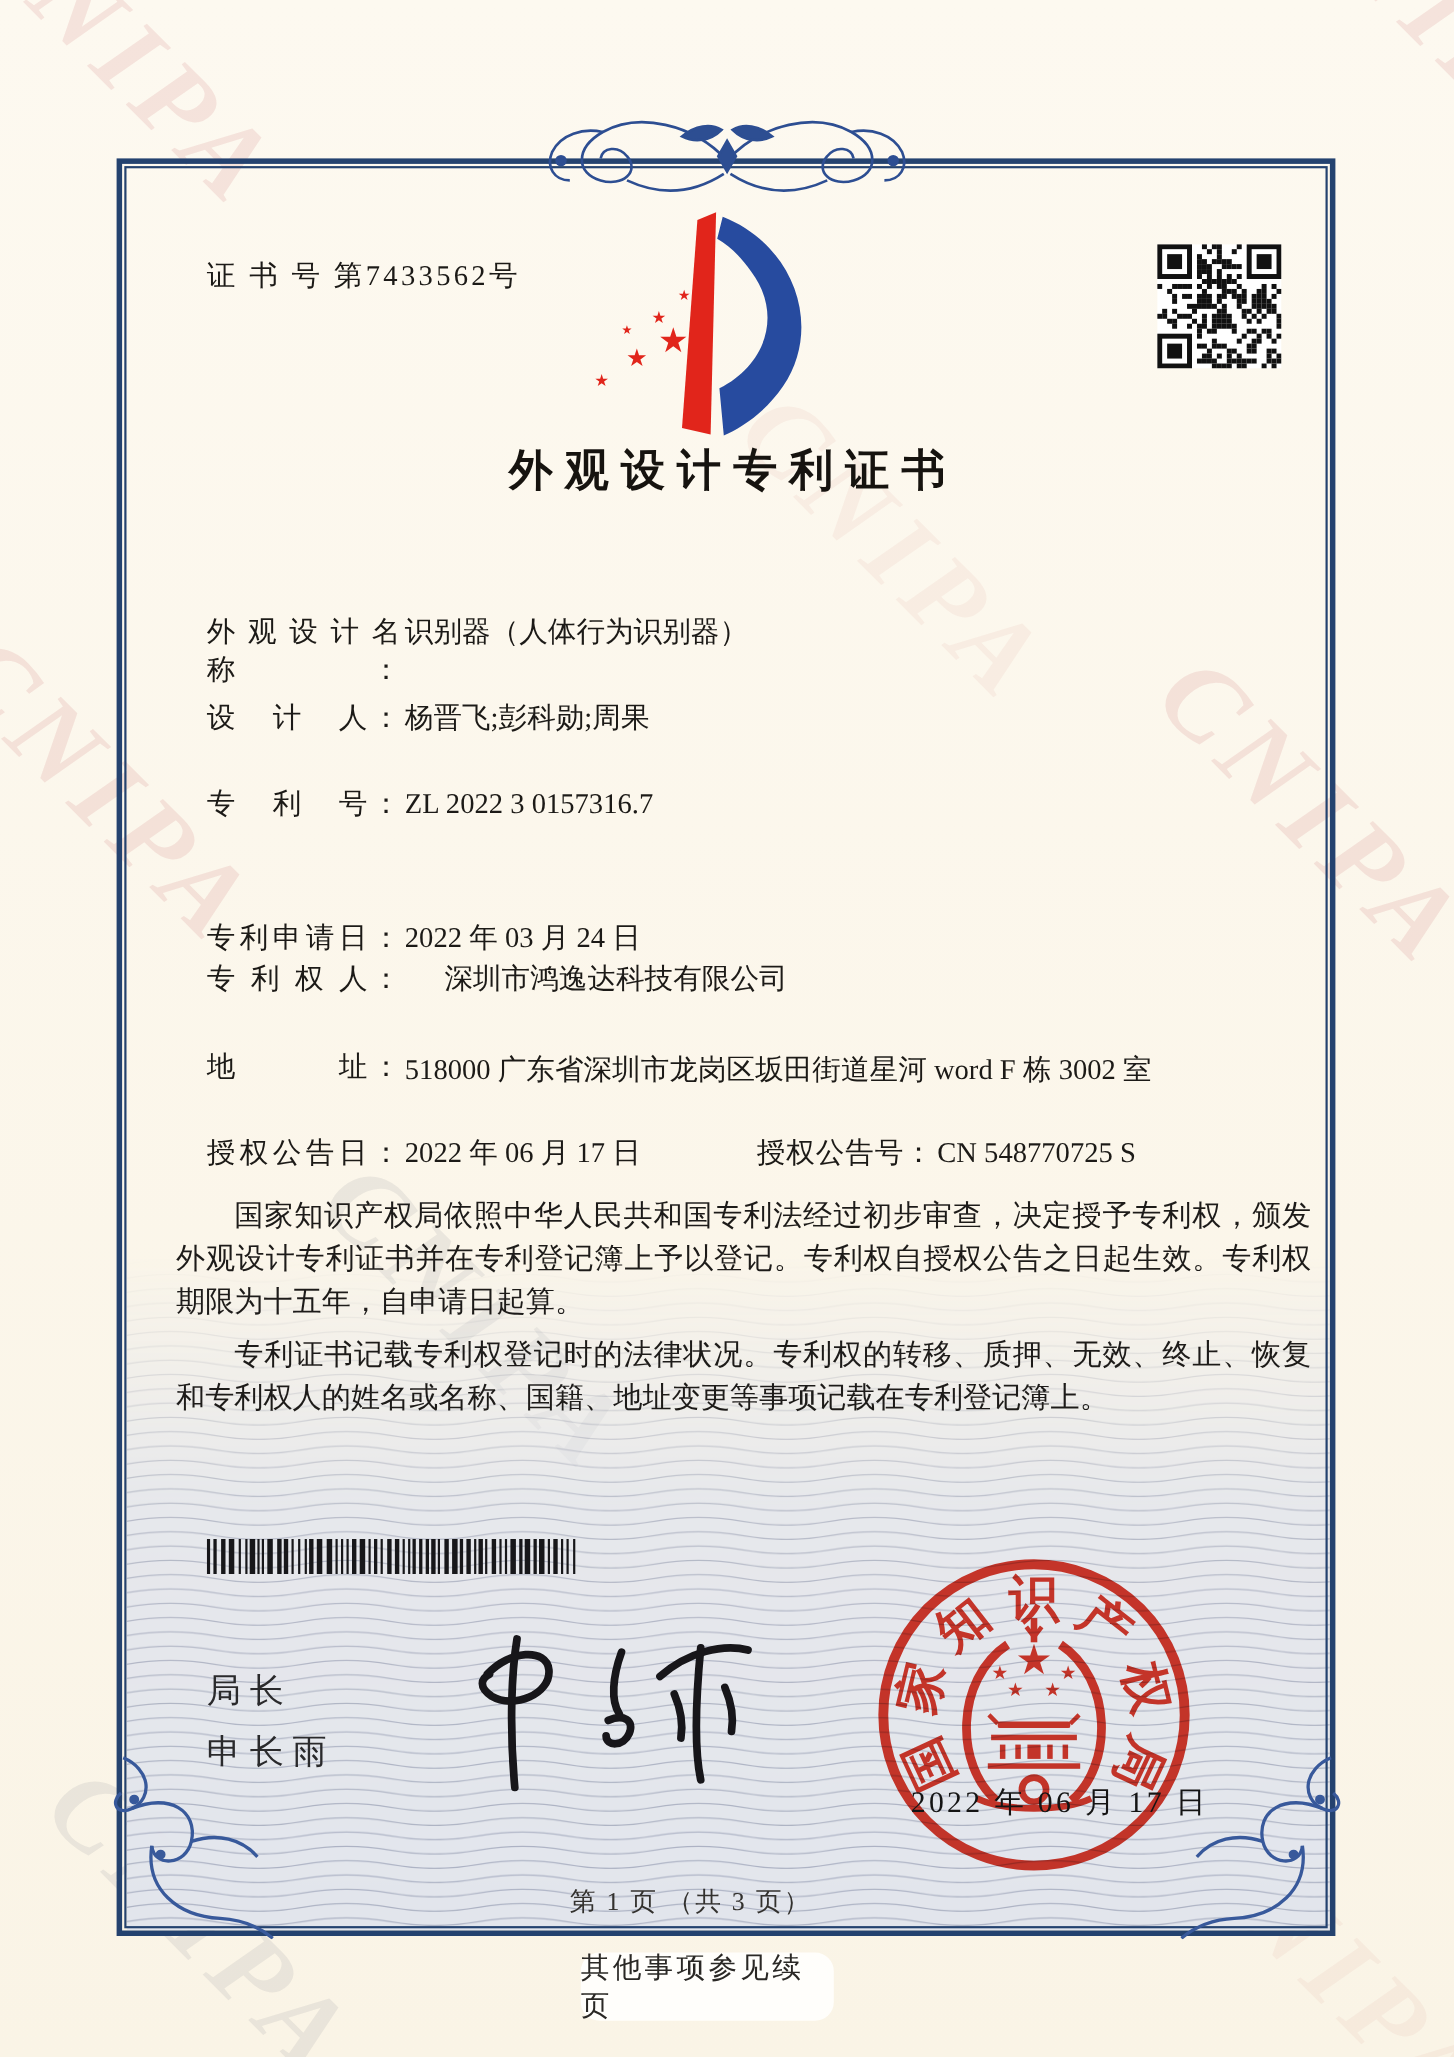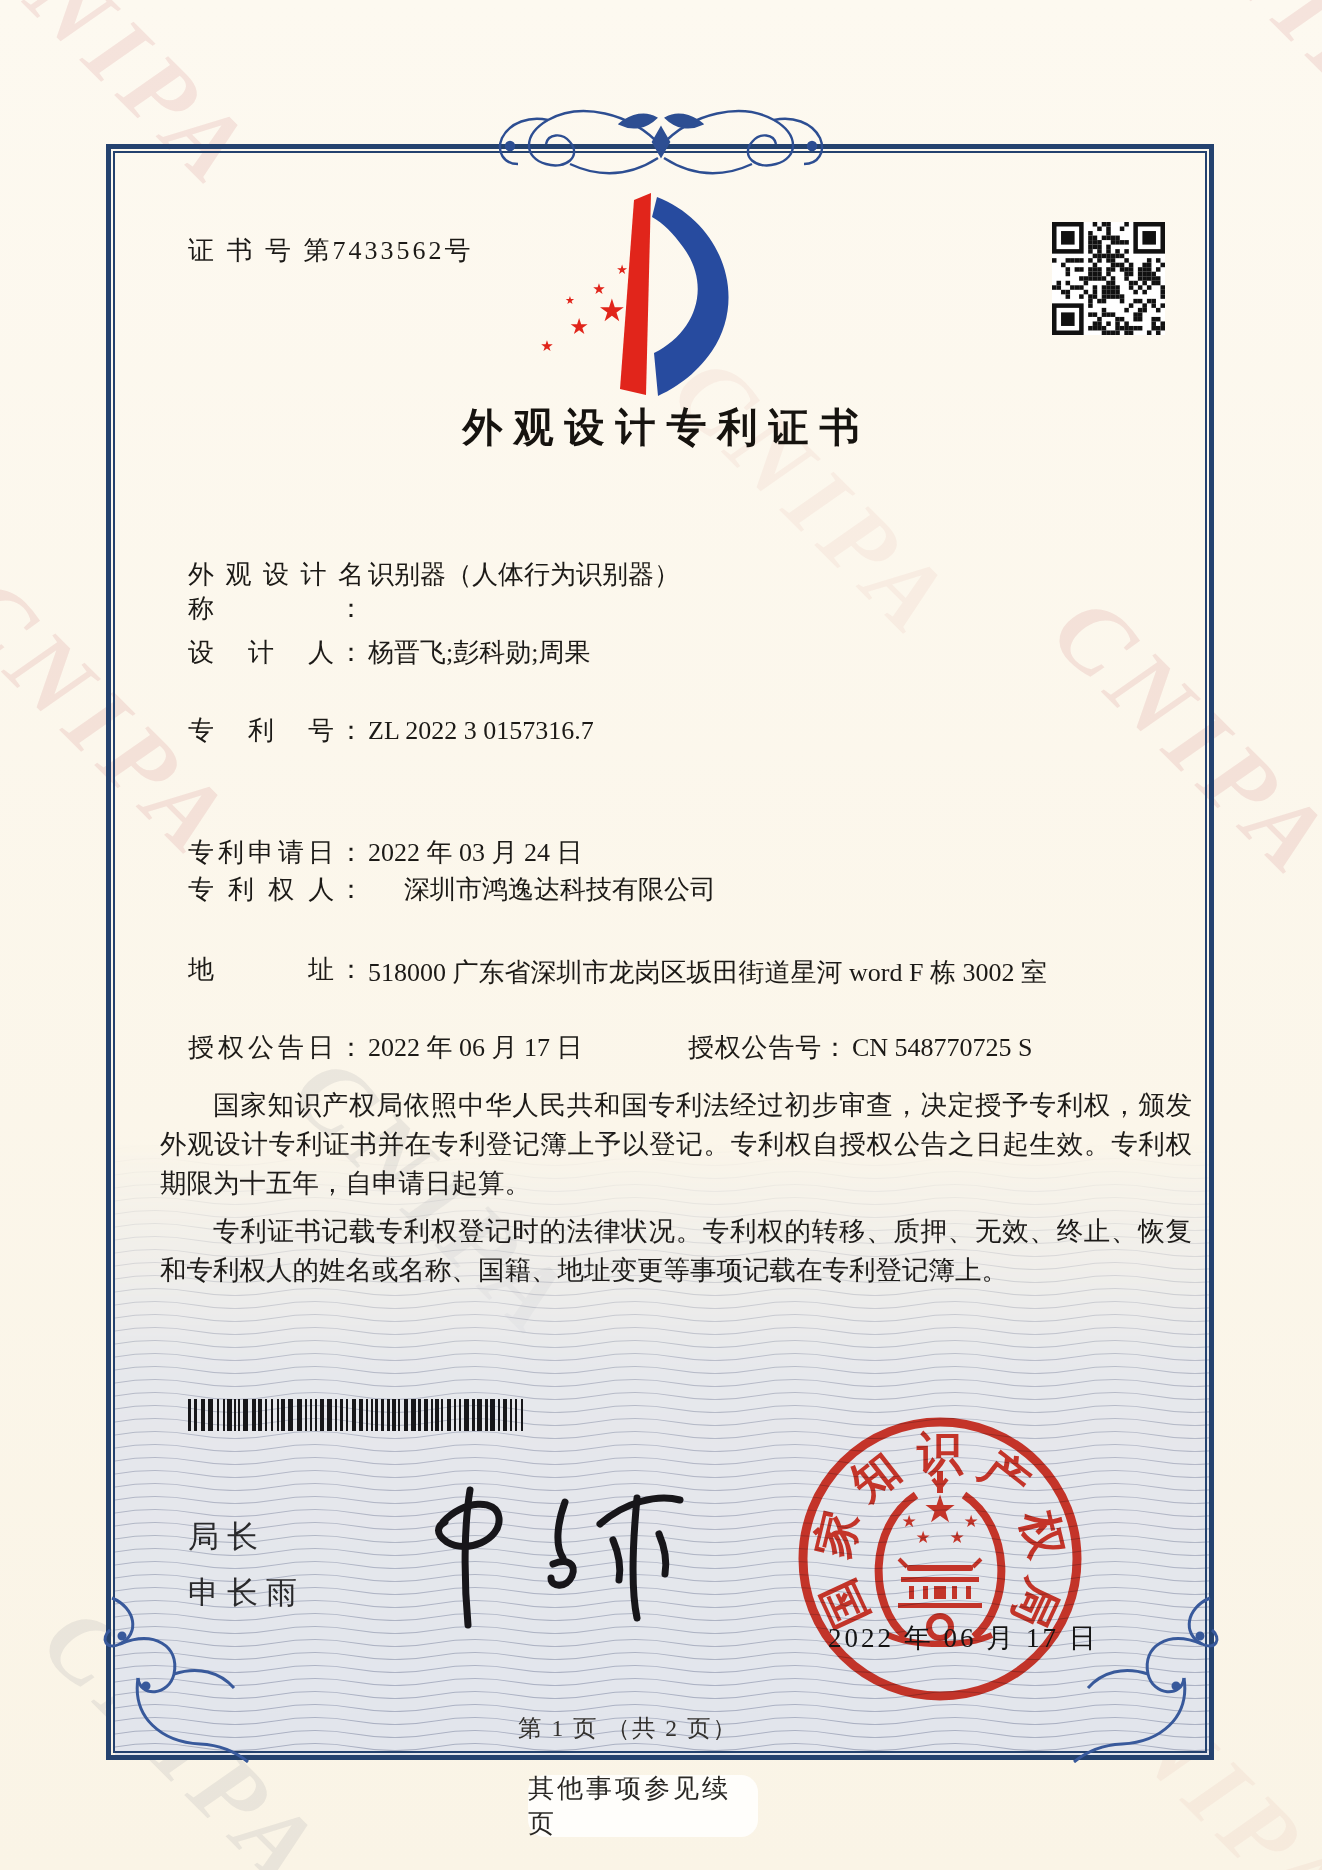--- a/index.html
+++ b/index.html
@@ -494,18 +494,18 @@
         <rect x="162" y="177" width="5" height="13" stroke="none"></rect>
         <rect x="176" y="177" width="5" height="13" stroke="none"></rect>
         <rect x="108" y="194" width="84" height="5" stroke="none"></rect>
         <circle cx="150" cy="218" r="11" fill="none" stroke-width="6"></circle>
         <path d="M98,226 C124,238 176,238 202,226" fill="none" stroke-width="6"></path>
       </g>
     </g>
   </svg>
   <div id="seal-date" class="abs">2022 年 06 月 17 日</div>
 
-  <div id="page-info" class="abs">第 1 页 （共 2 页）</div>
+  <div id="page-info" class="abs">第 1 页 （共 3 页）</div>
   <div id="note-box" class="abs">
     <span>其他事项参见续页</span>
   </div>
 
 </div>
 
 </body></html>

